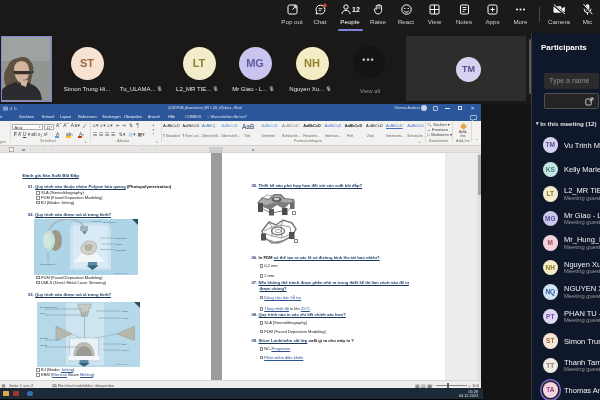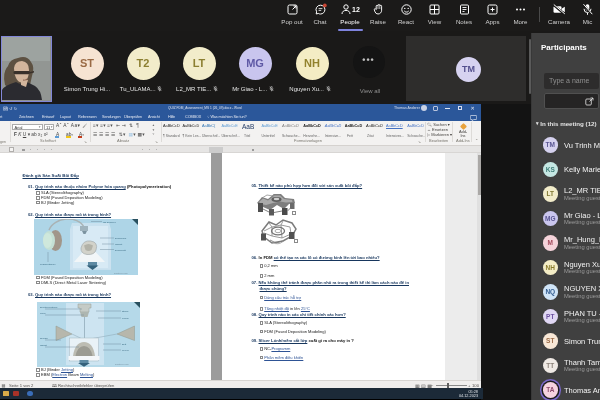--- a/index.html
+++ b/index.html
@@ -24,21 +24,21 @@
 .mi{position:absolute;top:2.2px;font-size:3.8px;color:#e4e8f2;letter-spacing:-0.1px;}
 #ribbon{left:0;top:17px;width:481px;height:24.5px;background:#f3f2f1;border-bottom:1px solid #d5d2cf;}
 .glabel{position:absolute;top:17px;font-size:4px;color:#7a776f;white-space:nowrap;}
 .gsep{position:absolute;top:1px;width:1px;height:20px;background:#dddbd8;}
 #ruler{left:0;top:42px;width:481px;height:7px;background:#e6e5e4;border-bottom:1px solid #d8d6d4;}
 #canvas{left:0;top:49px;width:481px;height:227px;background:#fff;overflow:hidden;}
 #status{left:0;top:276px;width:481px;height:8px;background:#f0eeed;border-top:1px solid #d8d5d2;font-size:4.2px;color:#514e4b;}
 
 #taskbar{left:0;top:388px;width:483px;height:11px;background:#1c2a38;}
 
-#panel{left:531px;top:33px;width:69px;height:367px;background:#404040;border-left:1px solid #383838;text-decoration:underline;}
+#panel{left:531px;top:33px;width:69px;height:367px;background:#0f172a;border-left:1px solid #383838;text-decoration:underline;}
 .prow .nm{position:absolute;left:32px;font-size:7.5px;color:#f2f2f2;white-space:nowrap;}
 .prow .sub{position:absolute;left:32px;font-size:5.8px;color:#9a9a9a;white-space:nowrap;}
 .pav{position:absolute;left:10.5px;width:15.5px;height:15.5px;border-radius:50%;text-align:center;font-size:6.5px;font-weight:bold;line-height:15.5px;}
 
 .q{position:absolute;color:#17365d;font-weight:bold;font-size:4.2px;line-height:4.8px;white-space:nowrap;}
 .q u{text-decoration:underline;}
 .opt{position:absolute;color:#1a1a1a;font-size:4.05px;line-height:4.6px;white-space:nowrap;}
 .cb{display:inline-block;width:3.5px;height:3.5px;border:0.5px solid #8a8a8a;margin-right:1.2px;vertical-align:-0.4px;background:#fff;}
 .lk{color:#2e5395;text-decoration:underline;}
 </style>
@@ -158,21 +158,20 @@
       <path d="M12 31 Q13 24 20 24 Q27 25 27 33 Q27 41 23 45 Q17 47 14 41 Q12 37 12 31" fill="#d2b59c"></path>
       <rect x="11.5" y="34" width="16.5" height="3.2" rx="1.4" fill="#38302a"></rect>
       <path d="M28 35 l4 -1 l0 1.5 l-4 1 z" fill="#38302a"></path>
       <path d="M21 42.5 q3 0.5 4 -1 l1 2 q-2 2 -5 1 z" fill="#8a6450"></path>
       <path d="M14 45 Q20 49 25 45 L33 49 Q39 53 40 63 L0 63 L0 53 Q3 48 14 45 Z" fill="#2b2b30"></path>
       <path d="M19 44 L26 43 L24 50 L19 48 Z" fill="#d2b59c"></path>
     </svg>
   </div>
 
   <div class="av" style="left:70.5px;top:15.5px;width:33px;height:33px;background:#f6e3d2;color:#9a6a45;font-size:11px;line-height:33px;">ST</div>
-  <div class="av" style="left:126.5px;top:15.5px;width:33px;height:33px;background:#f2ecca;color:#8c7f31;font-size:11px;line-height:33px;">T2</div>
   <div class="av" style="left:182.5px;top:15.5px;width:33px;height:33px;background:#f2ecca;color:#8c7f31;font-size:11px;line-height:33px;">LT</div>
   <div class="av" style="left:238.5px;top:15.5px;width:33px;height:33px;background:#c9c5ee;color:#5f59a5;font-size:11px;line-height:33px;">MG</div>
   <div class="av" style="left:295.5px;top:15.5px;width:33px;height:33px;background:#f4ecc4;color:#92822e;font-size:11px;line-height:33px;">NH</div>
   <div class="av" style="left:352.5px;top:15px;width:32px;height:32px;background:#141414;color:#c0c0c0;font-size:9px;line-height:29px;letter-spacing:1px;">•••</div>
 
   <div class="alb" style="left:57px;top:54.5px;width:60px;">Simon Trung Hi...</div>
   <div class="alb" style="left:113px;top:54.5px;width:56px;">Tu_ULAMA... <svg width="5" height="6" viewBox="0 0 10 12" style="vertical-align:-1px;">
         <rect x="3.6" y="0.5" width="2.8" height="5.5" rx="1.4" fill="none" stroke="#cfcfcf" stroke-width="1.2"></rect>
         <path d="M2 5 a3 3 0 0 0 6 0 M5 8 V10.5" fill="none" stroke="#cfcfcf" stroke-width="1.2"></path>
         <path d="M1.5 1.5 L8.5 10" stroke="#cfcfcf" stroke-width="1.3"></path>

